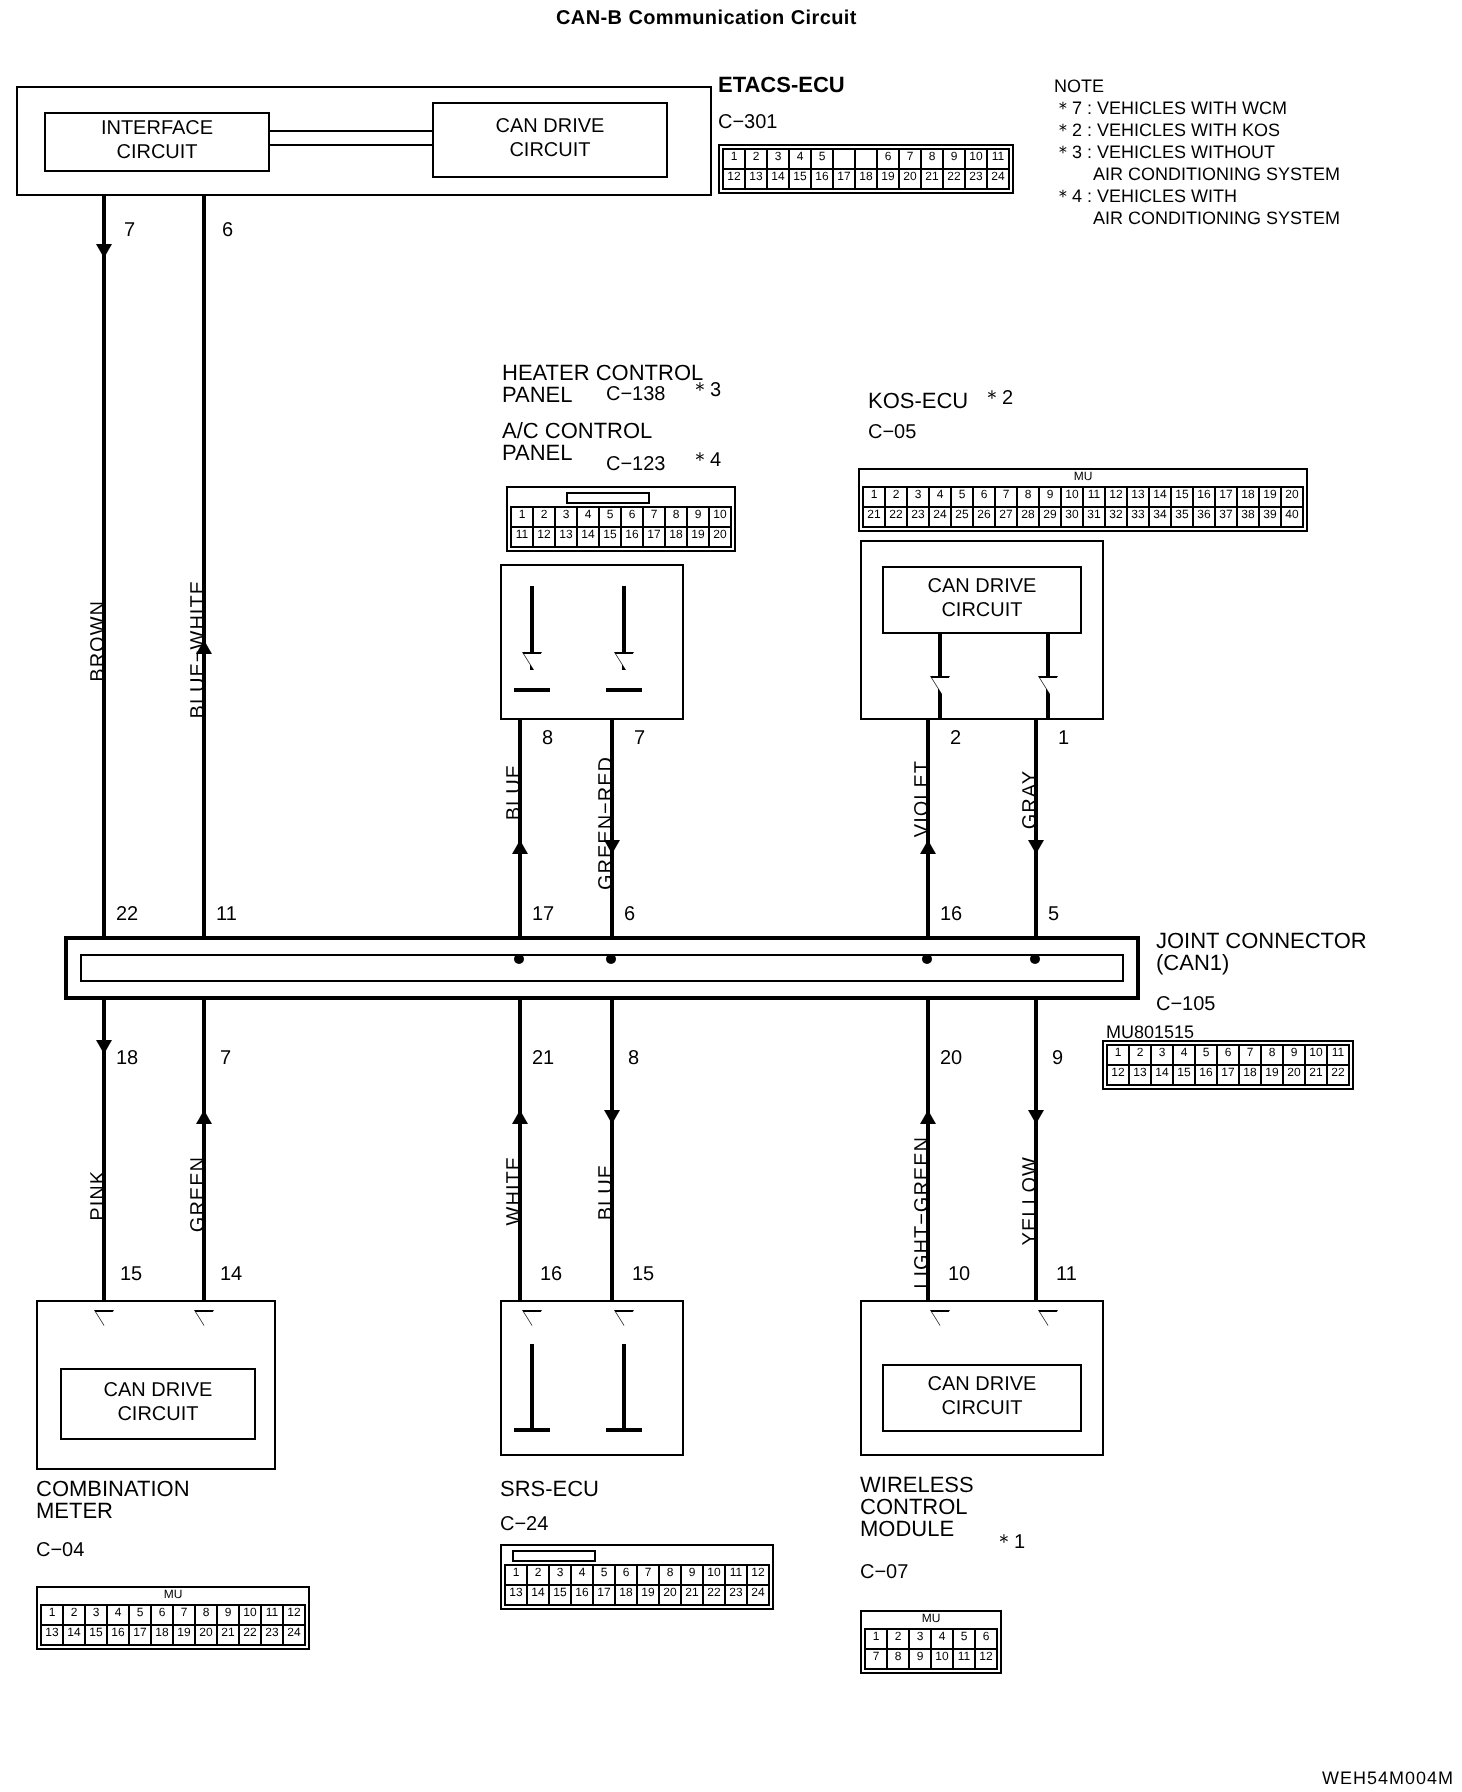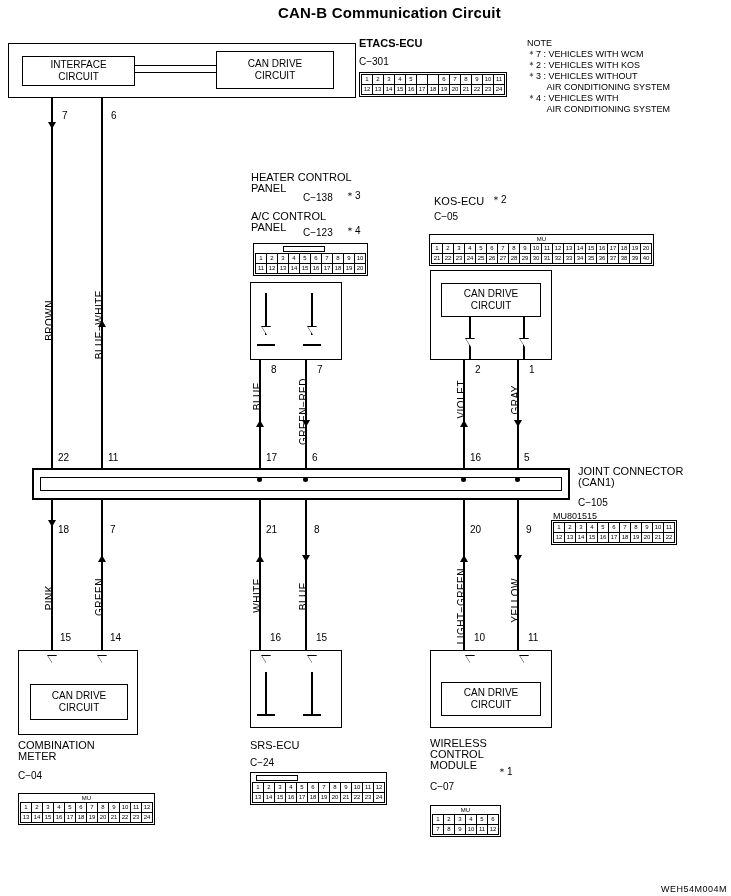--- a/index.html
+++ b/index.html
@@ -13,21 +13,21 @@
   }
   #page {
     position: relative;
     width: 731px;
     height: 896px;
     overflow: hidden;
     background: #ffffff;
   }
   .abs { position: absolute; }
   .title {
-    font-size: 15px;
+    font-size: 10px;
     font-weight: bold;
     letter-spacing: 0.2px;
   }
   .lbl {
     font-size: 10px;
     line-height: 11px;
     white-space: pre;
   }
   .lbl-sm {
     font-size: 9px;
@@ -212,21 +212,21 @@
   <div class="abs pin" style="left:111px; top:110px;">6</div>
 
   <div class="abs wire wire-v" style="left:51px; top:98px; height:370px;"></div>
   <div class="abs arrow-dn" style="left:48px; top:122px;"></div>
   <div class="abs vert" style="left:44px; top:300px;">BROWN</div>
 
   <div class="abs wire wire-v" style="left:101px; top:98px; height:370px;"></div>
   <div class="abs arrow-up" style="left:98px; top:320px;"></div>
   <div class="abs vert" style="left:94px; top:290px;">BLUE−WHITE</div>
 
-  <div class="abs lbl" style="left:251px; top:172px; font-size:11px;">HEATER CONTROL<br>PANEL</div>
+  <div class="abs lbl" style="left:251px; top:182px; font-size:11px;">HEATER CONTROL<br>PANEL</div>
   <div class="abs lbl" style="left:303px; top:192px;">C−138</div>
   <div class="abs lbl" style="left:345px; top:190px;">＊3</div>
   <div class="abs lbl" style="left:251px; top:211px; font-size:11px;">A/C CONTROL<br>PANEL</div>
   <div class="abs lbl" style="left:303px; top:227px;">C−123</div>
   <div class="abs lbl" style="left:345px; top:225px;">＊4</div>
 
   <div class="abs" style="left:253px; top:243px;">
     <div class="conn-shell" style="padding:1px;">
       <div style="position:relative; height:8px;">
         <div style="position:absolute; left:28px; top:1px; width:42px; height:6px; border:1px solid #000; box-sizing:border-box;"></div>

